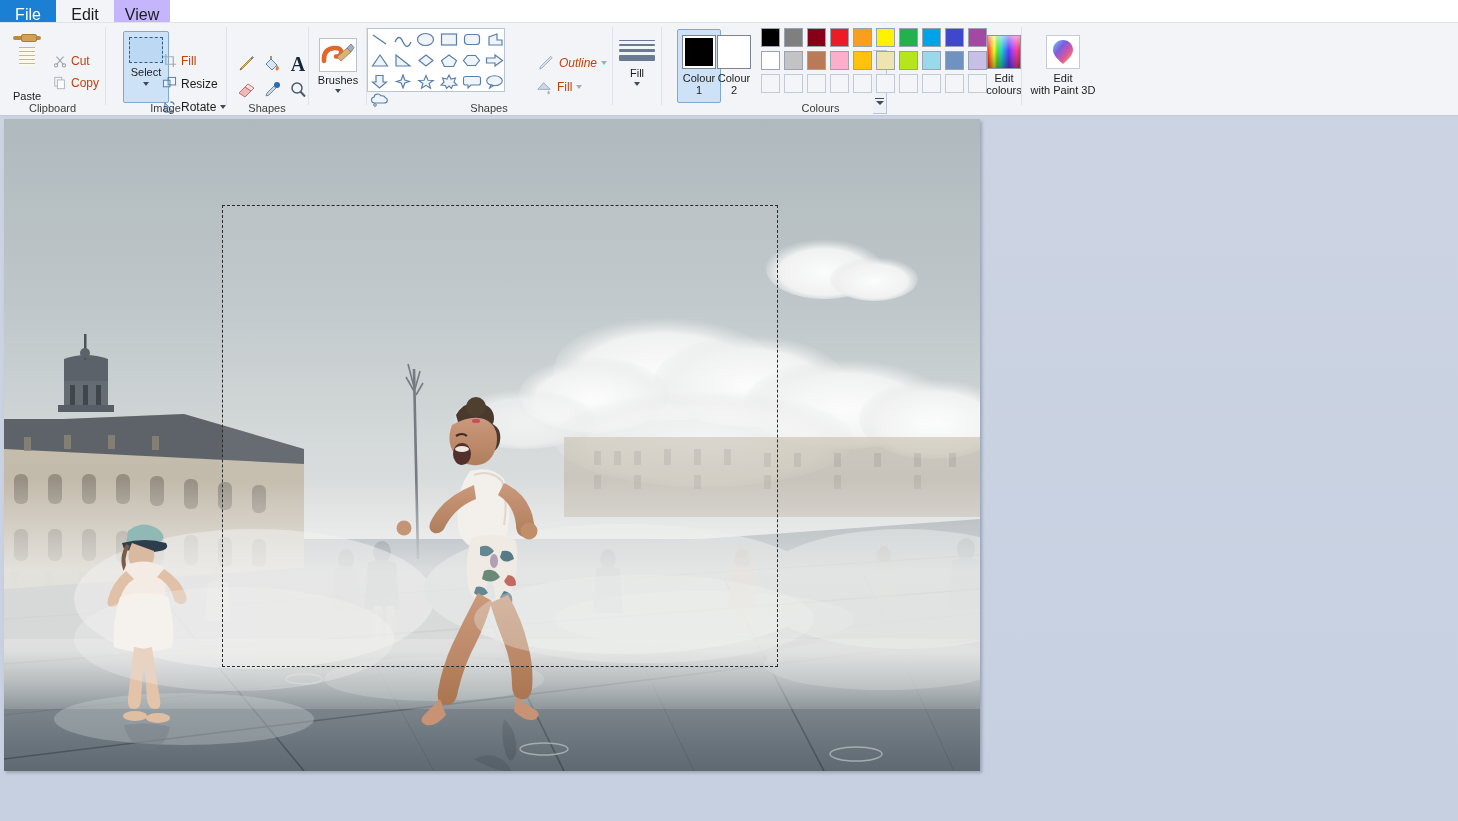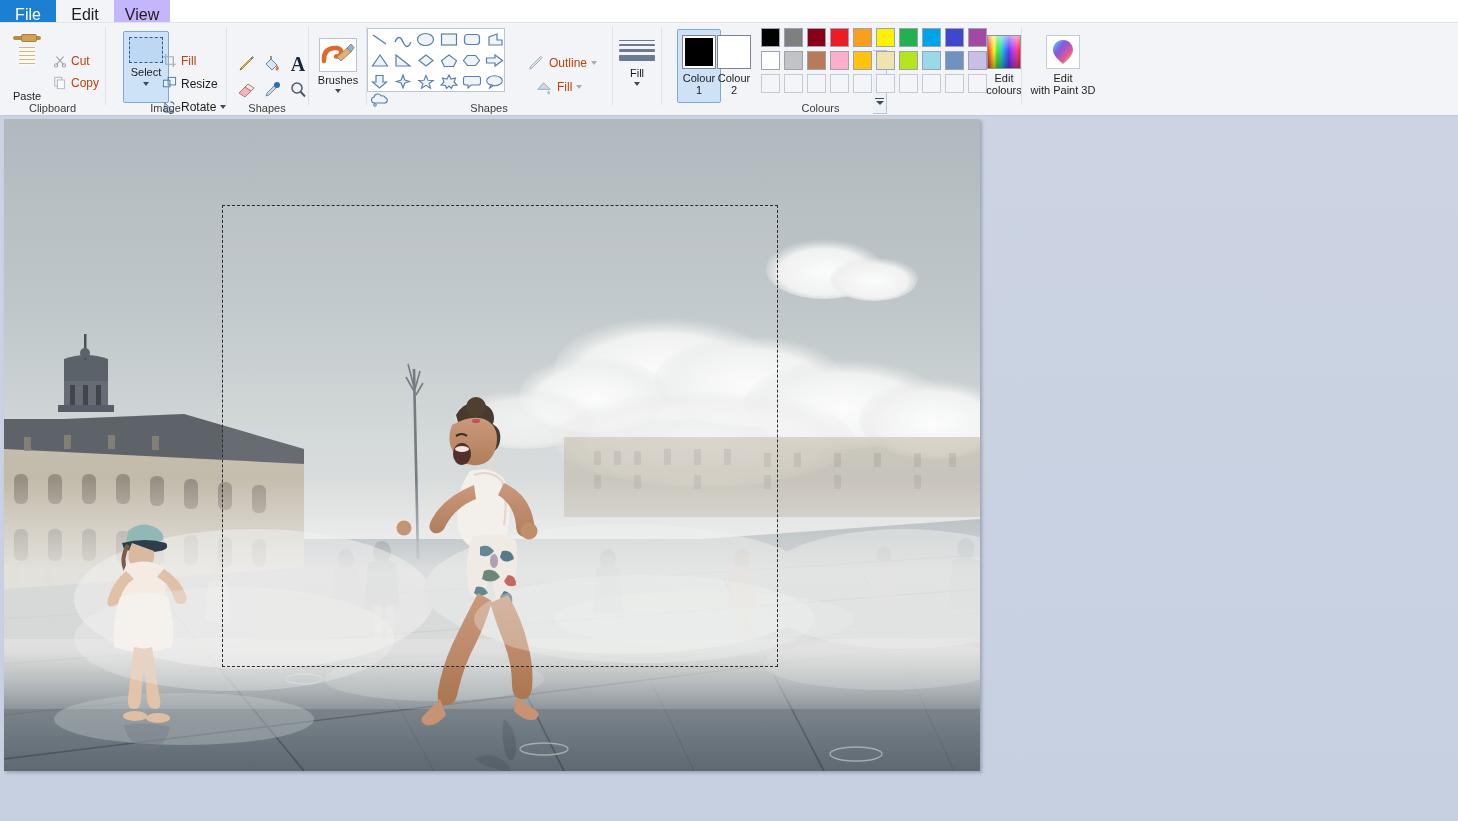--- a/index.html
+++ b/index.html
@@ -411,21 +411,21 @@
 
       <div class="shapescroll">
         <div class="sarrow up"></div>
         <div class="sarrow dn"></div>
         <div style="display:flex;flex-direction:column;gap:2px;align-items:center;">
           <div class="sbar"></div>
           <div class="sarrow dn"></div>
         </div>
       </div>
 
-      <div class="smallbtn dis" style="left:158px;top:30px;">
+      <div class="smallbtn dis" style="left:168px;top:30px;font-style:italic;">
         <svg width="17" height="17" viewBox="0 0 18 18">
           <path d="M2 16 L4 15 L15 4 L13.5 2.5 L2.5 13.5 Z" fill="#dde6f0" stroke="#9aa8ba" stroke-width="1"></path>
         </svg>
         <span>Outline</span>
         <span class="caret dim"></span>
       </div>
 
       <div class="smallbtn dis" style="left:166px;top:54px;">
         <svg width="17" height="17" viewBox="0 0 18 18">
           <path d="M2 12 L8 5 L15 12 Z" fill="#ccd8e6" stroke="#9aa8ba" stroke-width="1"></path>

